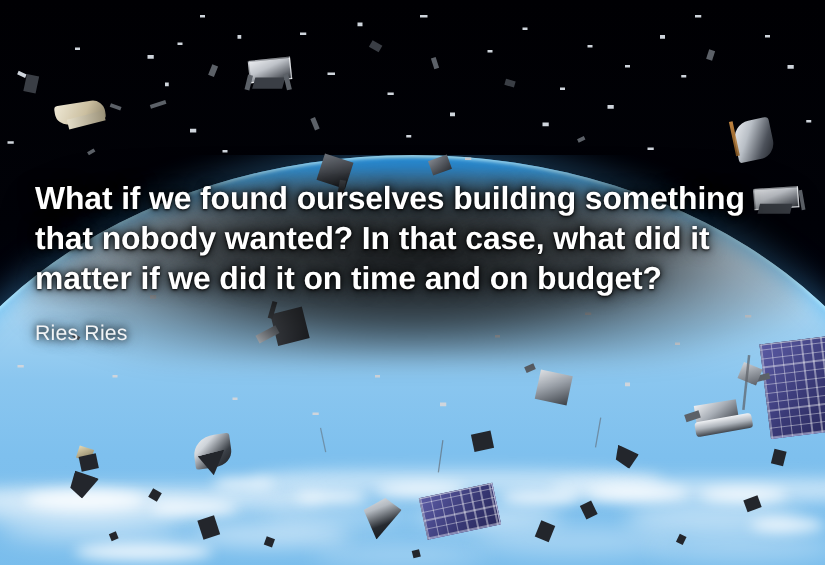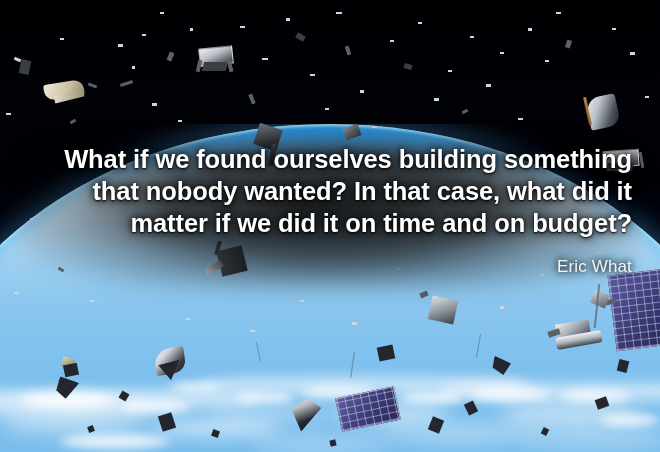--- a/index.html
+++ b/index.html
@@ -140,21 +140,21 @@
     background: linear-gradient(160deg, #e8eaed 0%, #bfc3c9 40%, #6e7279 75%, #34373d 100%);
     border: 1px solid rgba(255,255,255,0.25);
   }
 
   
   .quote-block {
     position: absolute;
     left: 0;
     right: 0;
     top: 143px;
-    text-align: right;
+    text-align: left;
     padding: 0 28px;
     box-sizing: border-box;
   }
   .quote-shade {
     position: absolute;
     left: 18px;
     right: 18px;
     top: 138px;
     height: 150px;
     background: radial-gradient(ellipse 58% 70% at 50% 45%,
@@ -379,16 +379,16 @@
     <div class="d dark" style="left:542px; top:428px; width:6px; height:7px; transform:rotate(26deg);"></div>
     <div class="d dark" style="left:88px;  top:426px; width:6px; height:6px; transform:rotate(-22deg);"></div>
   </div>
 
   <div class="quote-shade"></div>
 
   <div class="quote-block">
     <p class="quote-text">What if we found ourselves building something
 that nobody wanted? In that case, what did it
 matter if we did it on time and on budget?</p>
-    <p class="quote-author">Eric What</p>
+    <p class="quote-author">Ries Ries</p>
   </div>
 
 </div>
 
 </body></html>

